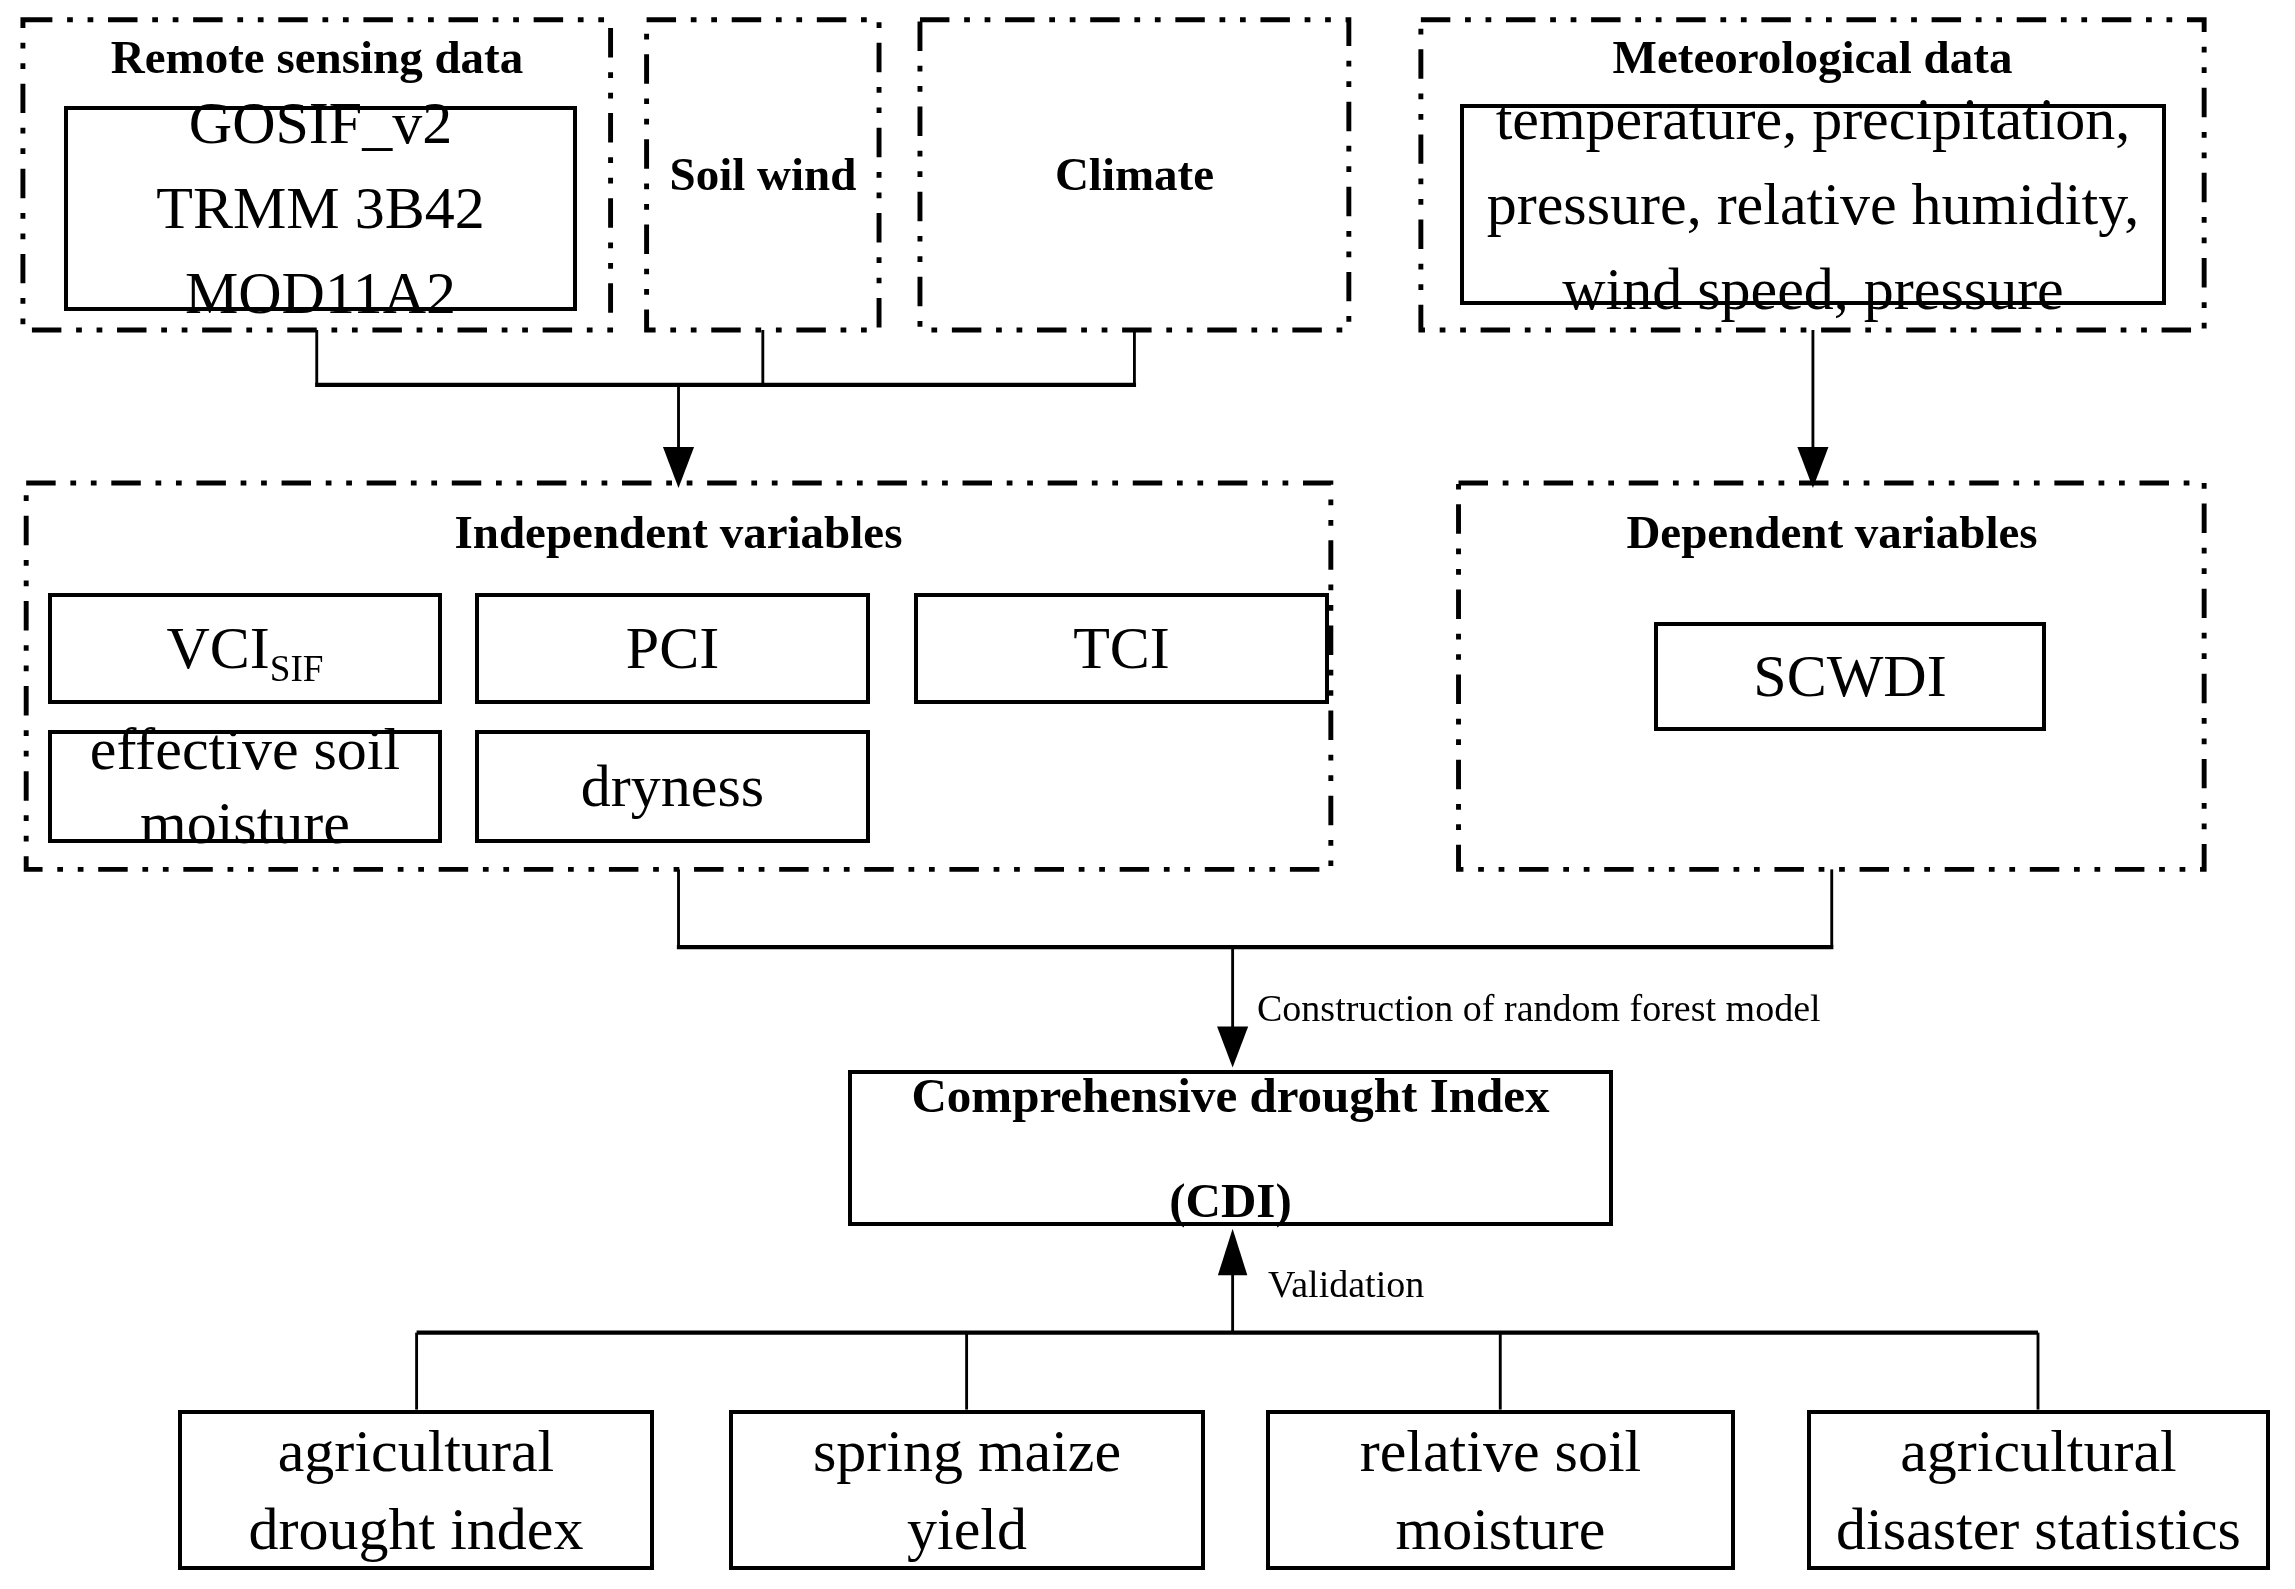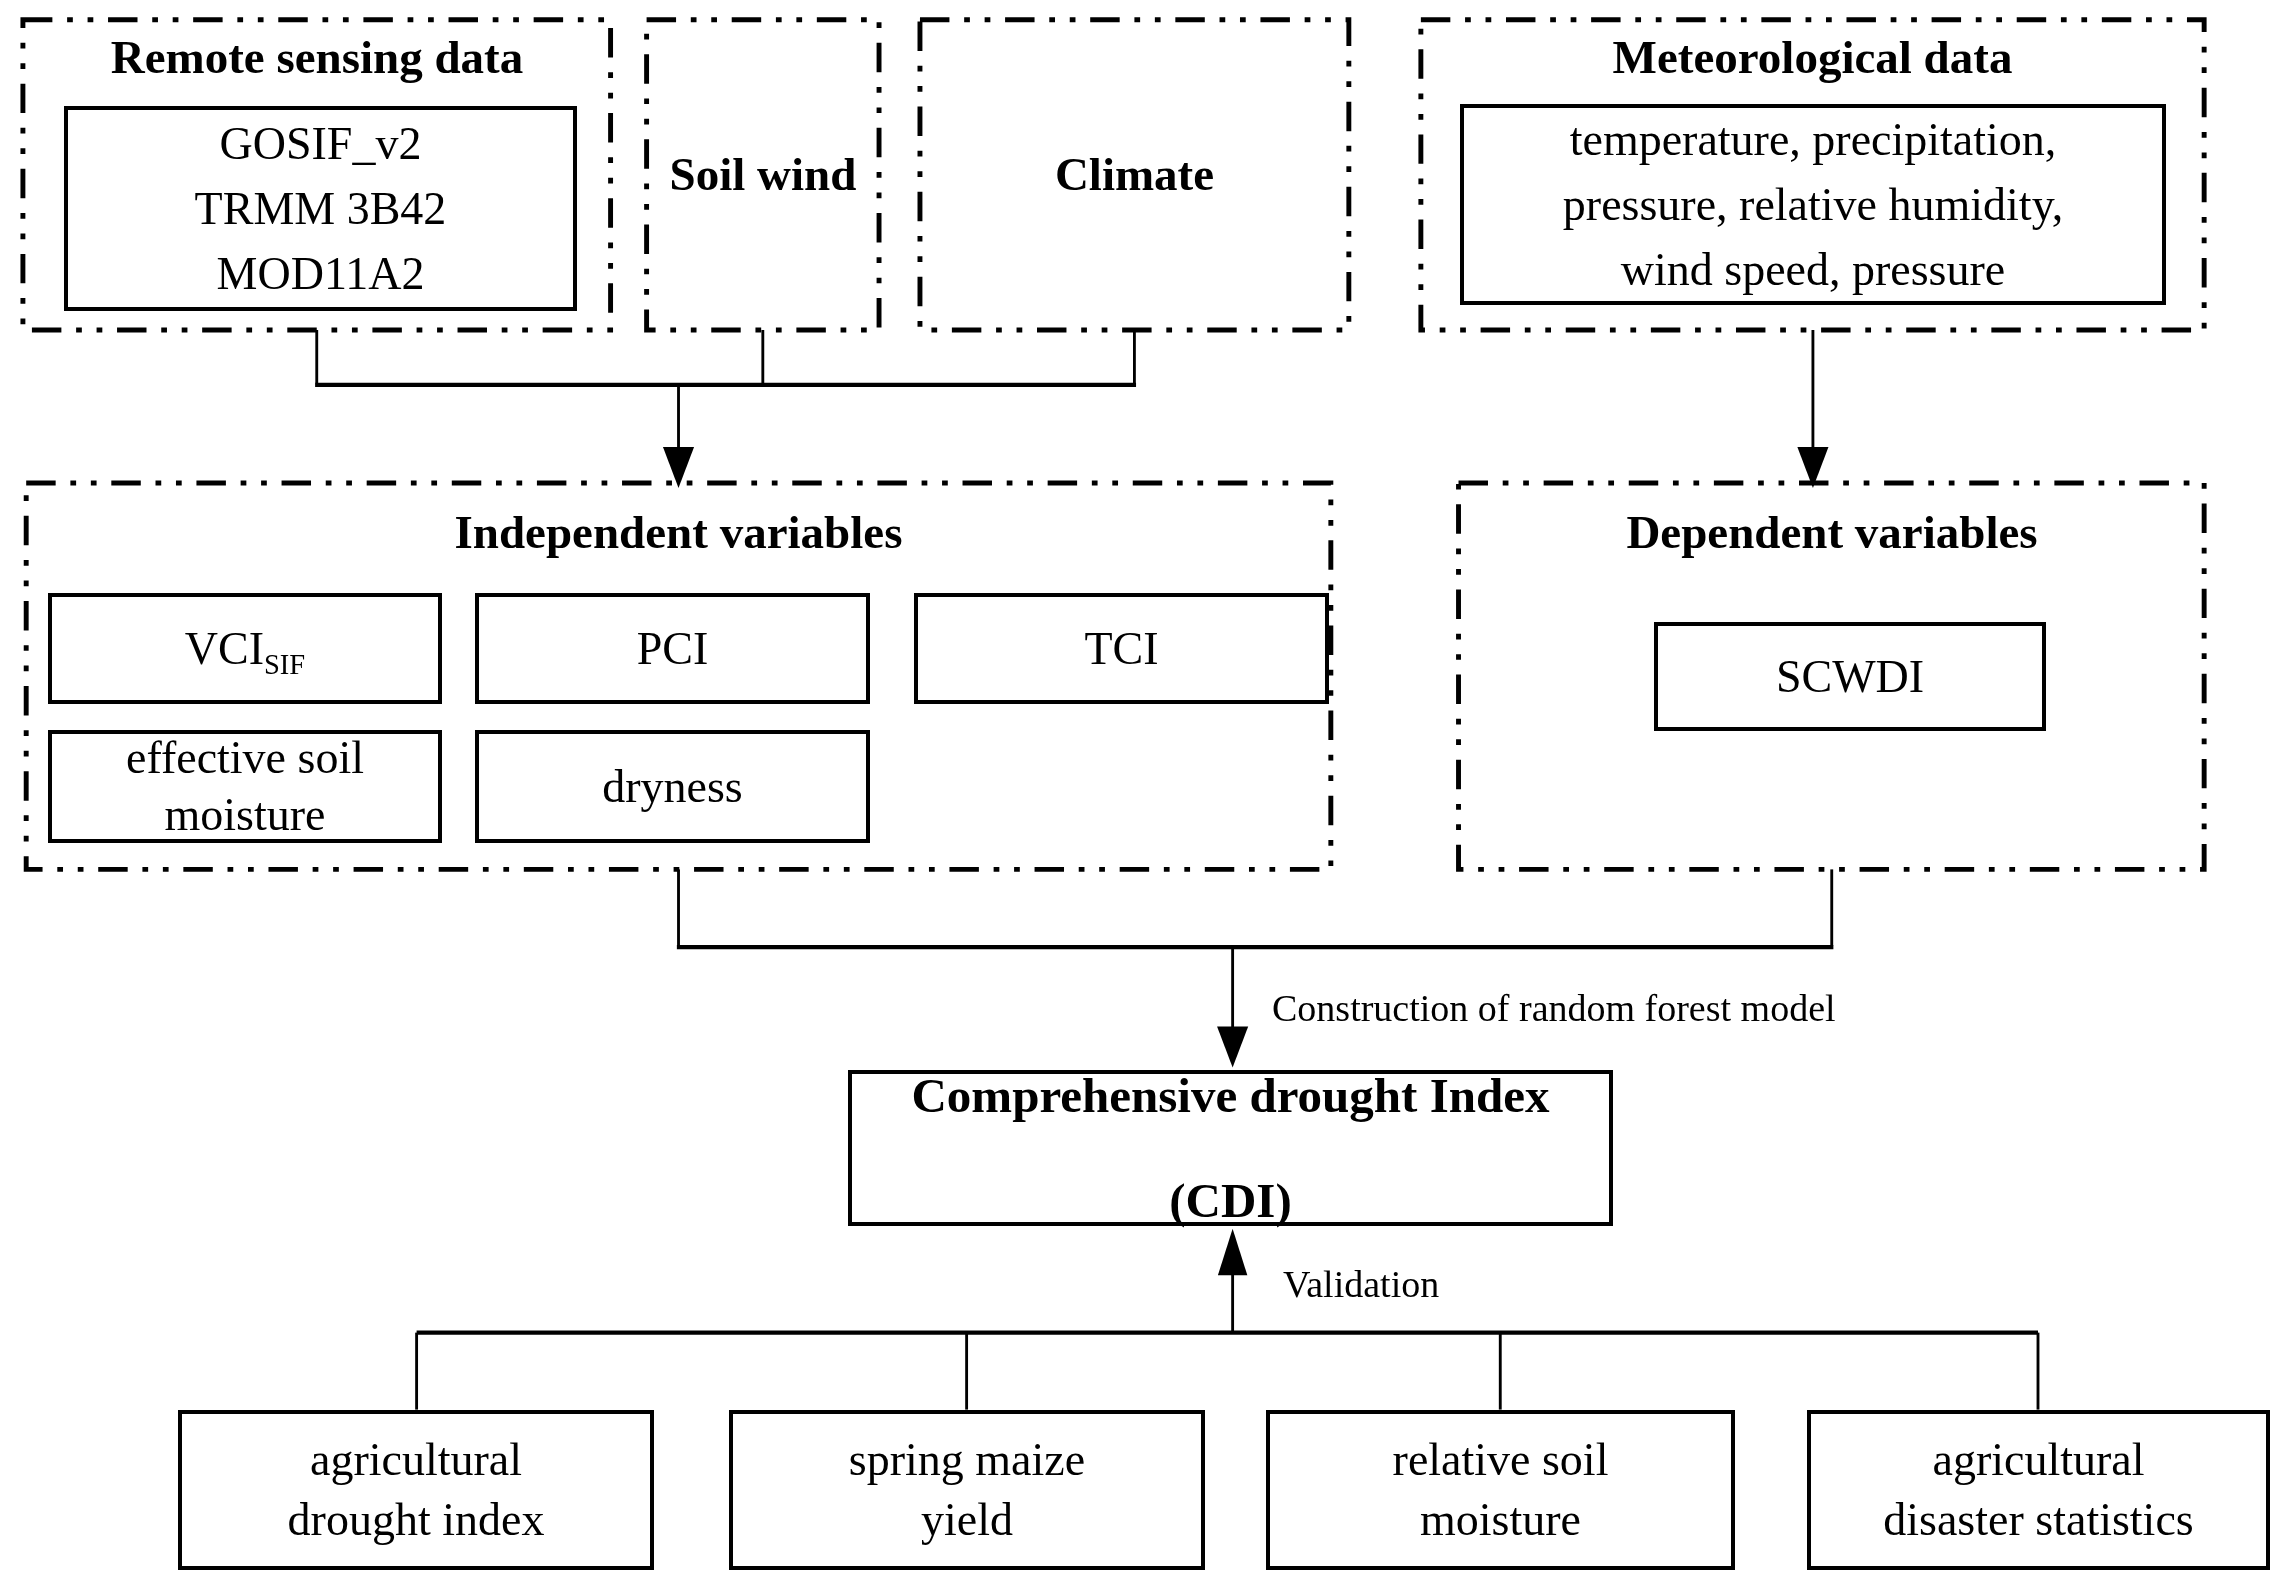--- a/index.html
+++ b/index.html
@@ -66,40 +66,39 @@
   .solid-box {
     position: absolute;
     box-sizing: border-box;
     border: 4.9px solid #000000;
     background: #ffffff;
     display: flex;
     flex-direction: column;
     align-items: center;
     justify-content: center;
     text-align: center;
-    font-size: 46px;
+    font-size: 60px;
     line-height: 1.42;
   }
   .solid-box.tight {
     line-height: 1.22;
   }
   .cdi-box {
     font-weight: bold;
     font-size: 49px;
     line-height: 1.45;
     gap: 33px;
   }
   .bottom-box {
     line-height: 1.3;
   }
   .edge-label {
     position: absolute;
     font-size: 38px;
     white-space: nowrap;
-    margin-left: 15px;
   }
   sub.var-sub {
     font-size: 0.62em;
     line-height: 0;
   }
 </style>
 </head>
 <body>
 
 <div id="canvas">

